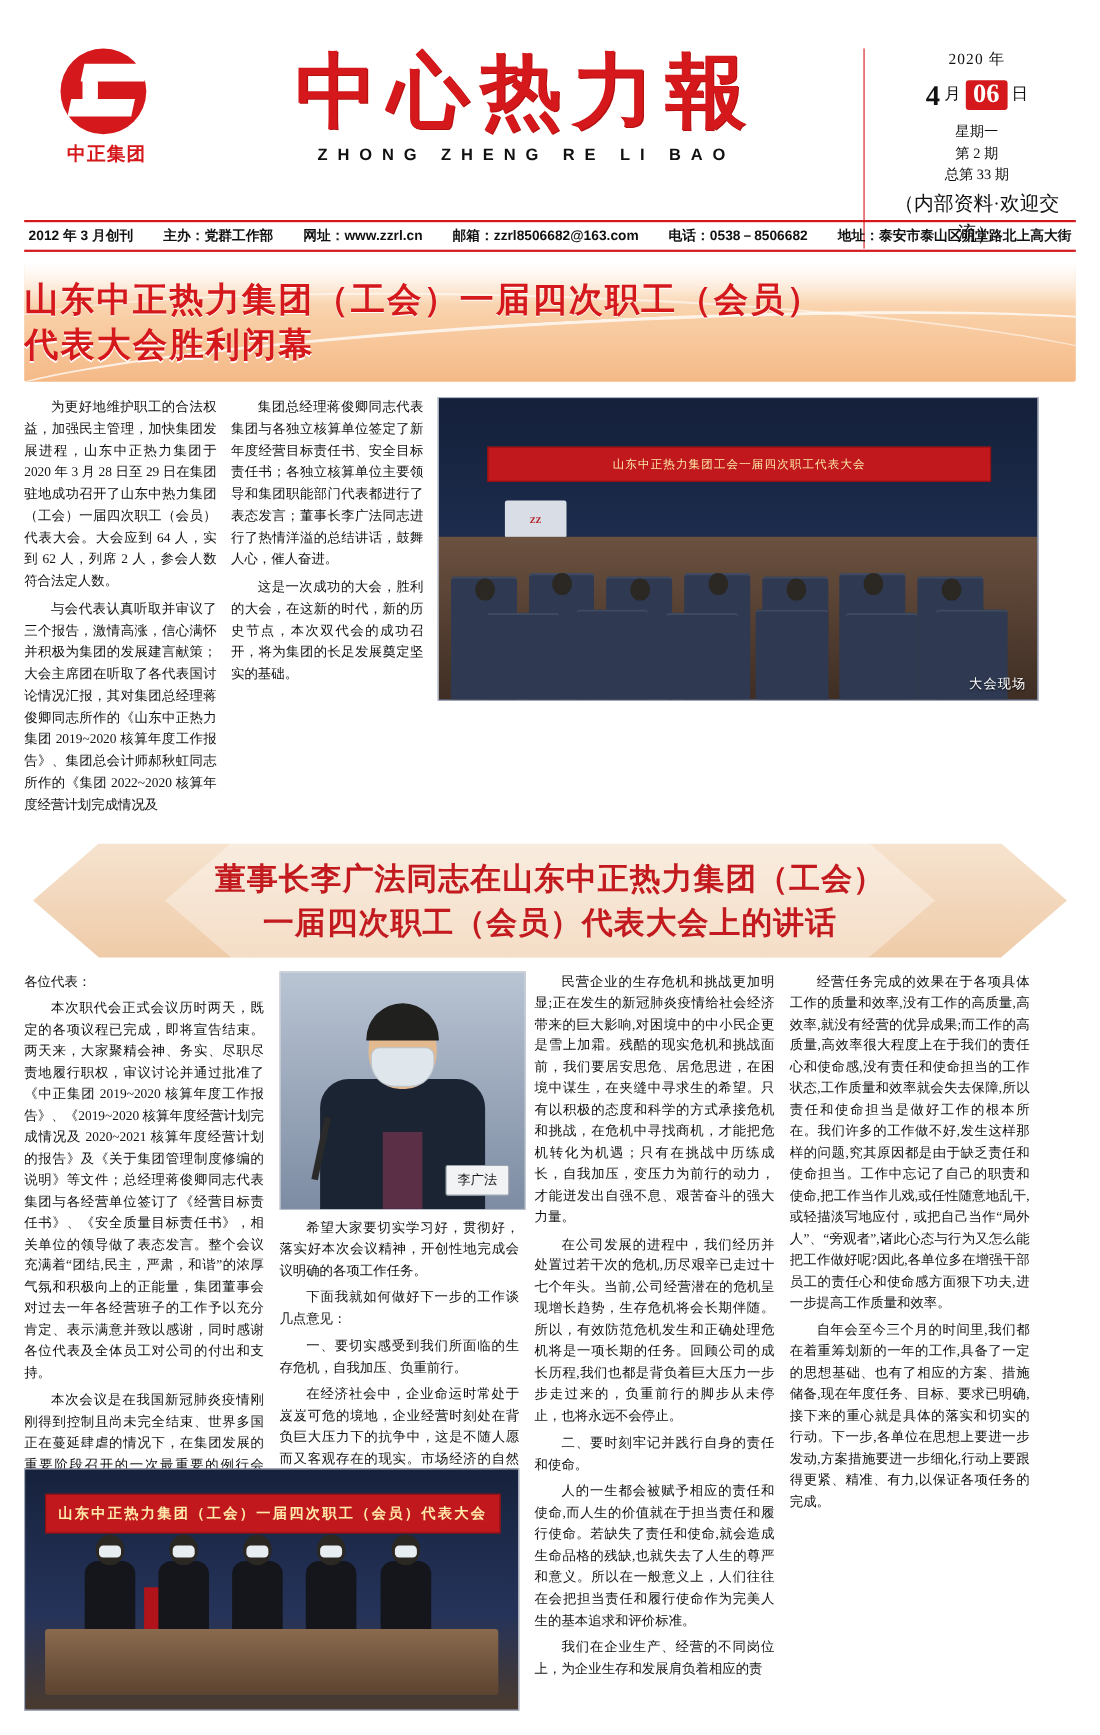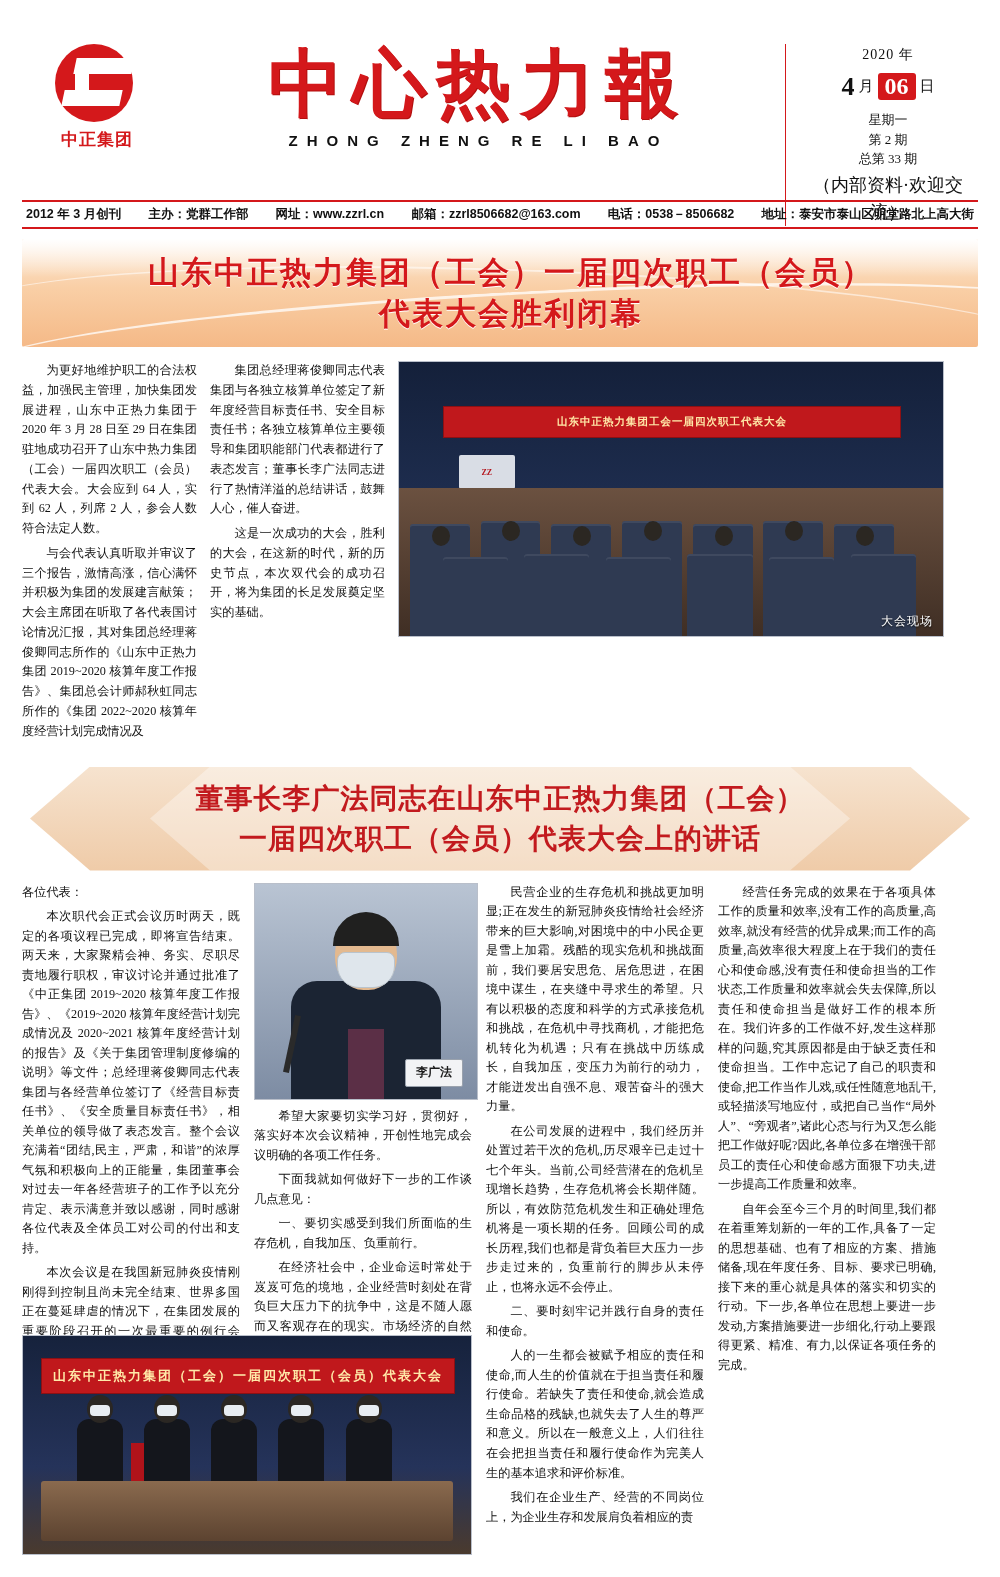--- a/index.html
+++ b/index.html
@@ -78,21 +78,21 @@
   .banner .swoosh{
     position:absolute;left:-40px;top:52px;width:1100px;height:90px;
     border-top:3px solid rgba(255,255,255,.75);border-radius:50%;transform:rotate(-3deg);
   }
   .banner .swoosh2{
     position:absolute;left:-60px;top:30px;width:1100px;height:120px;
     border-top:2px solid rgba(255,255,255,.55);border-radius:50%;transform:rotate(2deg);
   }
   .banner-inner{
     position:relative;z-index:2;height:100%;display:flex;flex-direction:column;
-    align-items:center;justify-content:center;gap:4px;padding-left:22px;
+    align-items:flex-start;justify-content:center;gap:4px;
   }
   .banner-line{
     font-size:31px;font-weight:bold;color:#d4181b;letter-spacing:2px;line-height:1.2;
     text-shadow:0 1px 0 #fff;
   }
 
   
   .art1{margin-top:14px;display:flex;gap:13px;}
   .col{font-size:12.2px;line-height:1.62;text-align:justify;}
   .col p{margin:0 0 5px 0;text-indent:2em;}
@@ -101,21 +101,21 @@
   .photo1-wrap{width:546px;position:relative;}
   .photo{
     position:relative;background:#21304d;overflow:hidden;border:1px solid #b9bfca;
   }
   .photo1{height:274px;}
   
   .p1-wall{position:absolute;left:0;top:0;right:0;height:46%;background:linear-gradient(180deg,#14203a,#1d2c4d);}
   .p1-banner{
     position:absolute;left:8%;top:16%;width:84%;height:30px;background:#c0181c;
     border:1px solid #8d1013;display:flex;align-items:center;justify-content:center;
-    color:#ffe9a8;font-size:10.5px;letter-spacing:1px;font-weight:bold;
+    color:#ffe9a8;font-size:10.5px;letter-spacing:1px;font-weight:normal;
   }
   .p1-logo{position:absolute;left:11%;top:34%;width:56px;height:34px;background:#d9dde5;border-radius:2px;
     display:flex;align-items:center;justify-content:center;font-size:8px;color:#b3131a;font-weight:bold;}
   .p1-floor{position:absolute;left:0;top:46%;right:0;bottom:0;background:linear-gradient(180deg,#6b5140,#3f2e24);}
   .p1-seats{position:absolute;left:0;top:50%;right:0;bottom:0;}
   .p1-seats i{position:absolute;display:block;background:#2f3a52;border-radius:3px 3px 0 0;box-shadow:inset 0 2px 0 rgba(255,255,255,.08);}
   .p1-head{position:absolute;border-radius:50%;background:#2b2722;}
   .photo-cap{
     position:absolute;right:10px;bottom:6px;color:#fff;font-size:12px;
     text-shadow:0 1px 2px rgba(0,0,0,.9);letter-spacing:1px;
@@ -152,21 +152,21 @@
   }
   .pt-bg{position:absolute;inset:0;background:linear-gradient(180deg,#b9c4d3 0%,#7d8ca3 100%);}
   .pt-body{position:absolute;left:50%;transform:translateX(-50%);bottom:0;width:150px;height:118px;background:#1b2433;border-radius:26px 26px 0 0;}
   .pt-shirt{position:absolute;left:50%;transform:translateX(-50%);bottom:0;width:36px;height:70px;background:#5b2f46;}
   .pt-head{position:absolute;left:50%;transform:translateX(-50%);top:34px;width:62px;height:72px;border-radius:50% 50% 46% 46%;background:#e3b98f;}
   .pt-hair{position:absolute;left:50%;transform:translateX(-50%);top:28px;width:66px;height:34px;border-radius:34px 34px 0 0;background:#20201f;}
   .pt-mask{position:absolute;left:50%;transform:translateX(-50%);top:68px;width:56px;height:34px;border-radius:8px 8px 22px 22px;background:#dfe6ec;border:1px solid #b9c3cc;}
   .pt-mic{position:absolute;left:34px;bottom:26px;width:6px;height:58px;background:#2a2a2a;transform:rotate(12deg);}
   .pt-nameplate{
     position:absolute;right:14px;bottom:12px;background:#f2f3f5;border:1px solid #9aa2ad;
-    padding:3px 10px;font-size:12px;font-weight:bold;color:#1b1b1b;border-radius:2px;
+    padding:3px 10px;font-size:12px;font-weight:normal;color:#1b1b1b;border-radius:2px;
   }
 
   
   .photo2{height:218px;margin-top:4px;position:relative;overflow:hidden;border:1px solid #b9bfca;background:#1b2742;}
   .p2-wall{position:absolute;inset:0;background:linear-gradient(180deg,#16223c 0%,#25335a 60%,#4a3a2e 100%);}
   .p2-banner{
     position:absolute;left:4%;top:10%;width:92%;height:34px;background:#c0181c;border:1px solid #8b1014;
     display:flex;align-items:center;justify-content:center;color:#ffe9a8;font-size:13px;font-weight:bold;letter-spacing:2px;
   }
   .p2-table{position:absolute;left:4%;bottom:6%;width:92%;height:60px;background:linear-gradient(180deg,#8a6a4e,#5c4330);border-radius:3px;}

